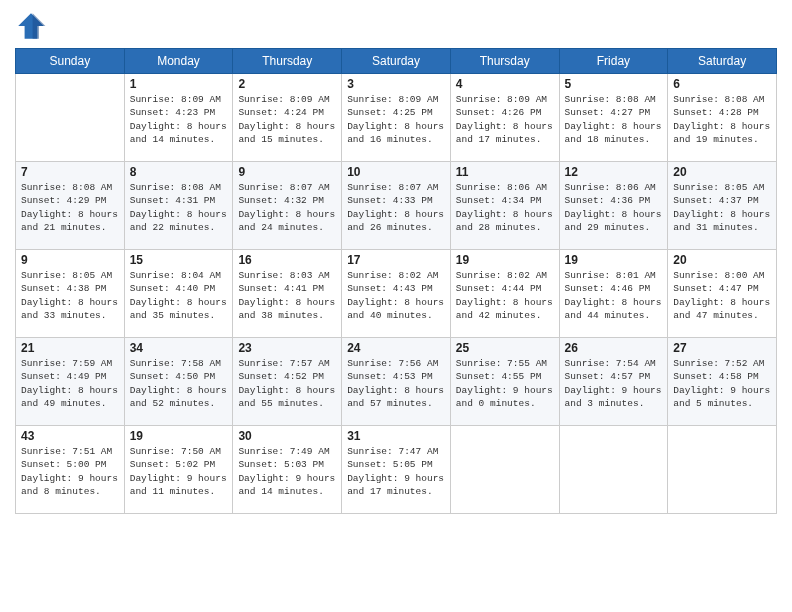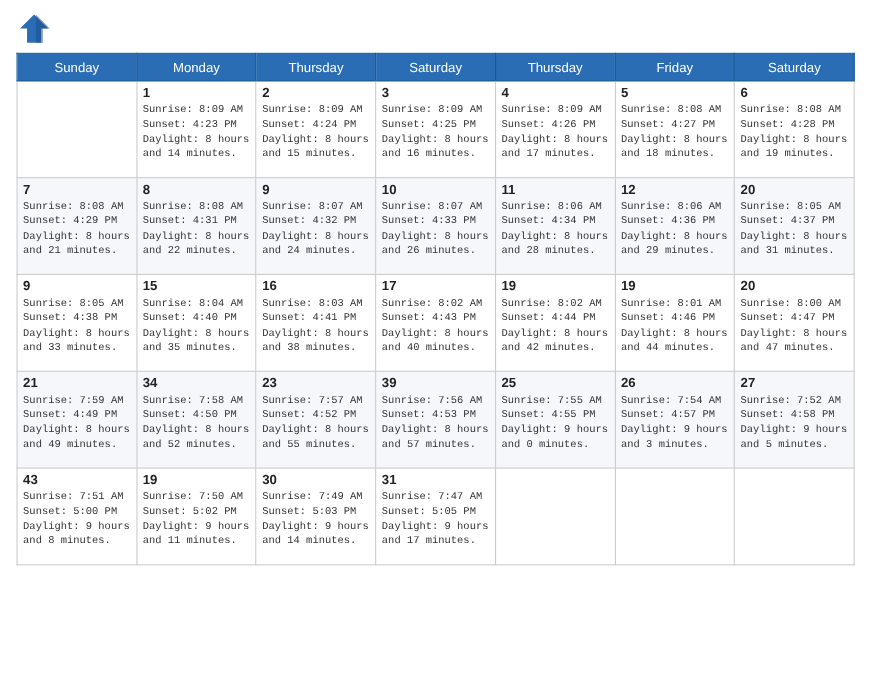--- a/index.html
+++ b/index.html
@@ -220,21 +220,21 @@
           </td>
           <td>
             <span class="day-num">34</span>
             <div class="day-info">Sunrise: 7:58 AM<br>Sunset: 4:50 PM<br>Daylight: 8 hours and 52 minutes.</div>
           </td>
           <td>
             <span class="day-num">23</span>
             <div class="day-info">Sunrise: 7:57 AM<br>Sunset: 4:52 PM<br>Daylight: 8 hours and 55 minutes.</div>
           </td>
           <td>
-            <span class="day-num">39</span>
+            <span class="day-num">24</span>
             <div class="day-info">Sunrise: 7:56 AM<br>Sunset: 4:53 PM<br>Daylight: 8 hours and 57 minutes.</div>
           </td>
           <td>
             <span class="day-num">25</span>
             <div class="day-info">Sunrise: 7:55 AM<br>Sunset: 4:55 PM<br>Daylight: 9 hours and 0 minutes.</div>
           </td>
           <td>
             <span class="day-num">26</span>
             <div class="day-info">Sunrise: 7:54 AM<br>Sunset: 4:57 PM<br>Daylight: 9 hours and 3 minutes.</div>
           </td>

